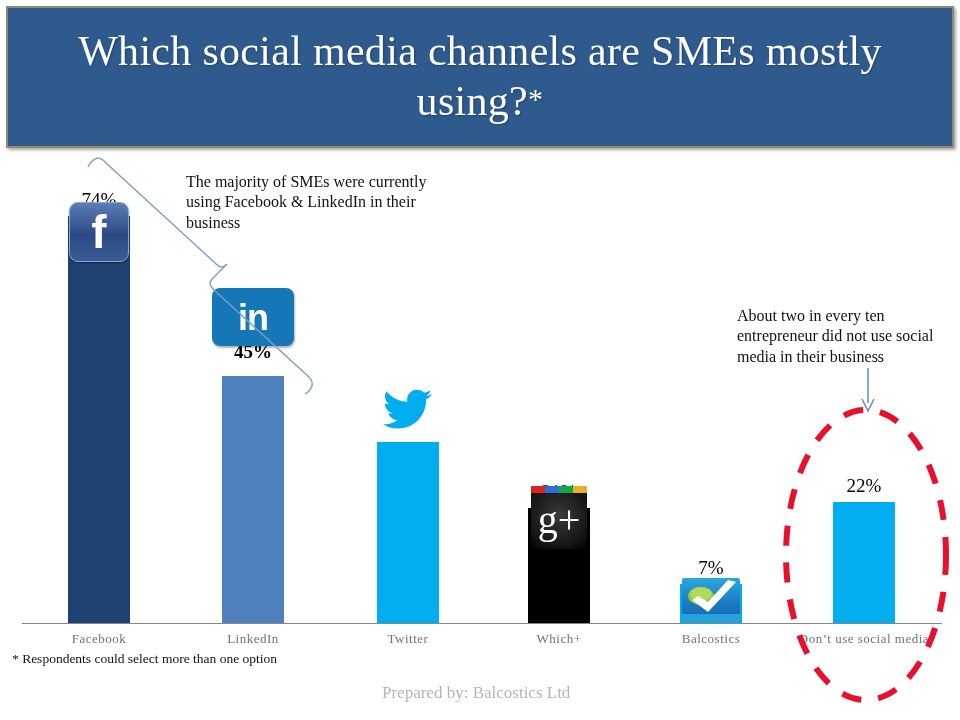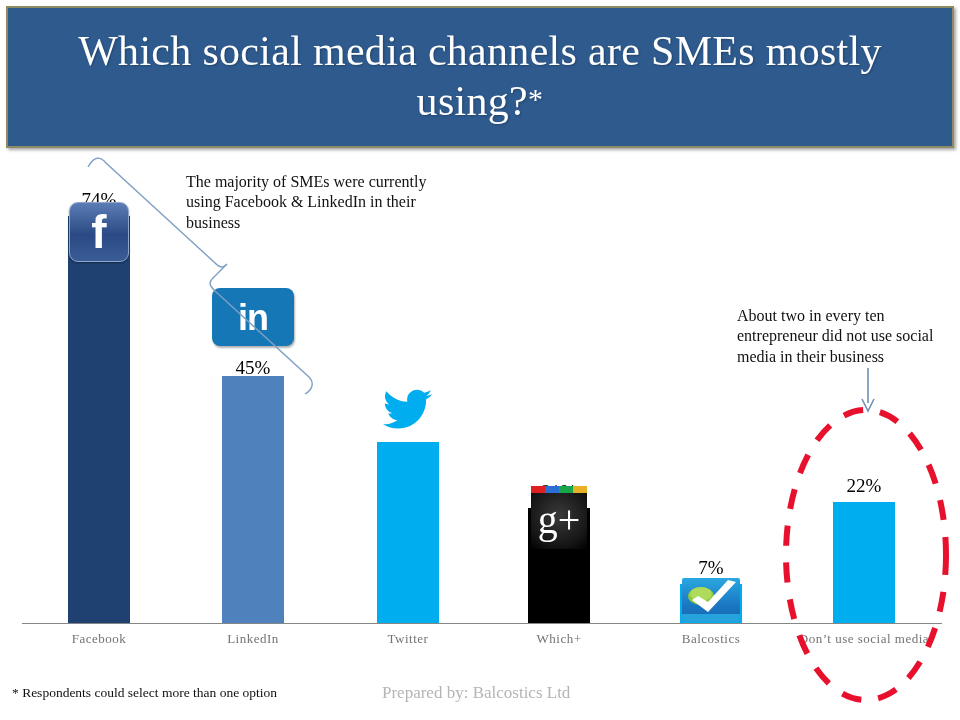--- a/index.html
+++ b/index.html
@@ -232,21 +232,21 @@
     width: 960px;
     height: 570px;
     overflow: visible;
     pointer-events: none;
   }
 
   
   #footnote {
     position: absolute;
     left: 12px;
-    top: 685px;
+    top: 651px;
     font-family: "Liberation Serif", "DejaVu Serif", serif;
     font-size: 13.5px;
     color: #111111;
   }
   #credit {
     position: absolute;
     left: 370px;
     top: 683px;
     font-family: "Liberation Serif", "DejaVu Serif", serif;
     font-size: 17px;
@@ -273,21 +273,21 @@
         <div class="brand-icon fb-icon" style="bottom:14px;">
           <span class="f">f</span>
         </div>
       </div>
     </div>
     <div class="cat-label-wrap" style="left:68px;">
       <div class="cat-label">Facebook</div>
     </div>
 
     <div class="bar-group" style="left:222px;">
-      <div class="bar-value" style="bottom:244px;">45%</div>
+      <div class="bar-value" style="bottom:260px;font-weight:bold;">45%</div>
       <div class="bar" style="height:247px;background:#4F81BD;">
         <div class="brand-icon li-icon" style="bottom:88px;">
           <span class="in">in</span>
         </div>
       </div>
     </div>
     <div class="cat-label-wrap" style="left:222px;">
       <div class="cat-label">LinkedIn</div>
     </div>
 

